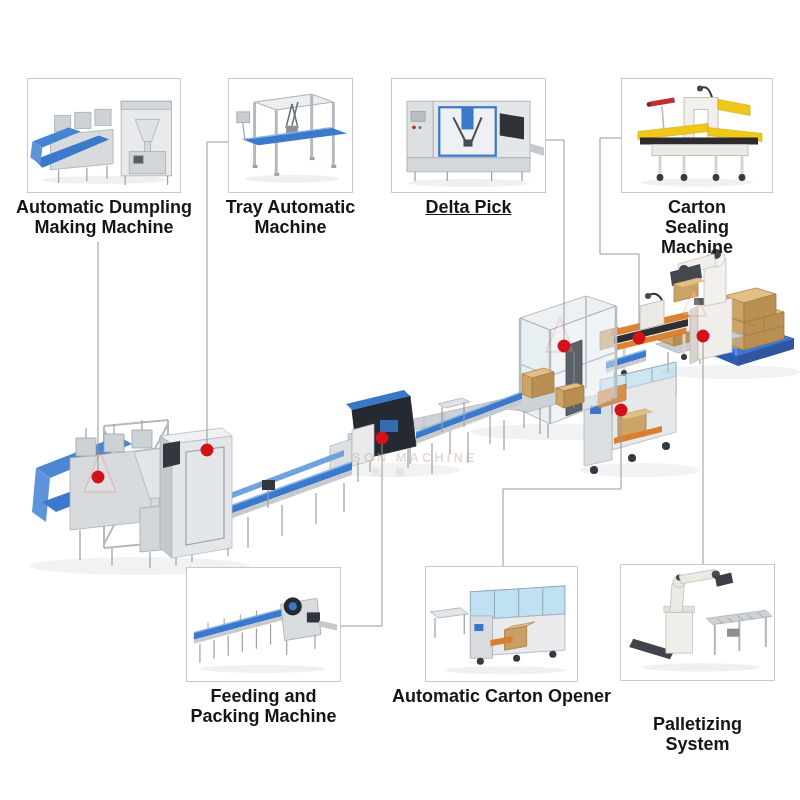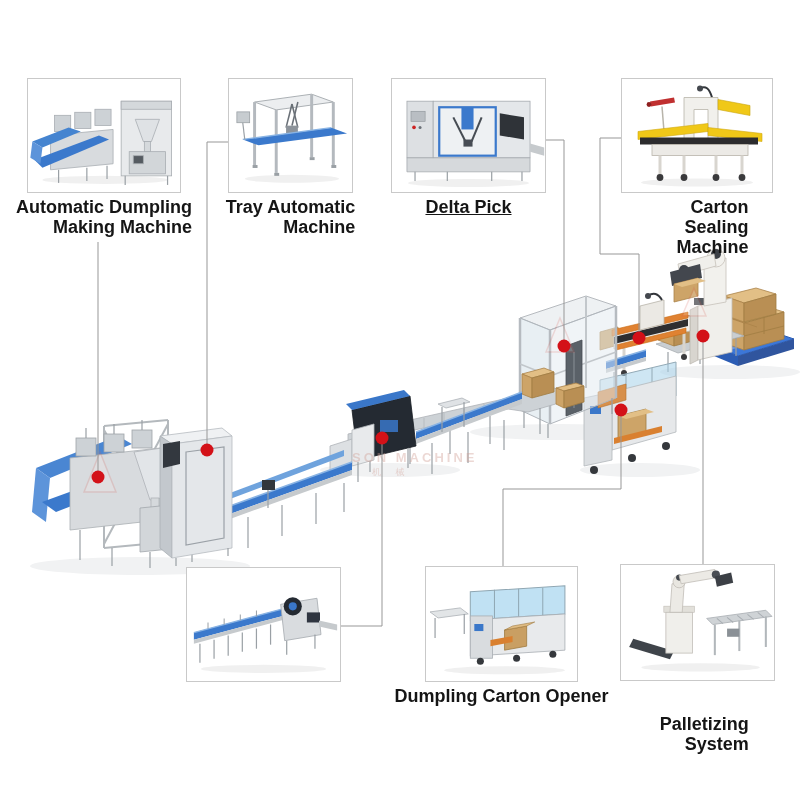--- a/index.html
+++ b/index.html
@@ -1,21 +1,21 @@
 <!DOCTYPE html>
 <html><head>
 <meta charset="utf-8">
 <style>
   html,body{margin:0;padding:0;background:#fff;}
   #stage{position:relative;width:800px;height:800px;background:#ffffff;overflow:hidden;
          font-family:"Liberation Sans","DejaVu Sans",sans-serif;}
   #scene,#overlay{position:absolute;left:0;top:0;}
   .machine-card{position:absolute;background:#ffffff;border:1px solid #c9c9c9;box-sizing:border-box;}
   .machine-card svg{display:block;width:100%;height:100%;}
-  .machine-label{position:absolute;transform:translateX(-50%);text-align:right;
+  .machine-label{position:absolute;transform:translateX(-50%);text-align:center;
                  white-space:pre-line;font-size:18px;line-height:20px;font-weight:bold;
                  color:#151515;letter-spacing:0px;}
   .thin{stroke:#9aa0a5;stroke-width:1.2;}
 </style>
 </head>
 <body>
 
 <div id="stage">
 
   <svg id="scene" width="800" height="800" viewBox="0 0 800 800">
@@ -458,16 +458,18 @@
     </svg>
   </div>
 
   <div class="machine-label" id="label-0" style="left: 104px; top: 197px;">Automatic Dumpling
 Making Machine</div>
   <div class="machine-label" id="label-1" style="left: 290.5px; top: 197px;">Tray Automatic
 Machine</div>
   <div class="machine-label" id="label-2" style="left: 468.5px; top: 197px; text-decoration: underline;">Delta Pick</div>
   <div class="machine-label" id="label-3" style="left: 697px; top: 197px;">Carton
 Sealing Machine</div>
-  <div class="machine-label" id="label-5" style="left: 501.5px; top: 686px;">Dumpling Carton Opener</div>
+  <div class="machine-label" id="label-4" style="left: 263.5px; top: 686px;">Feeding and
+Packing Machine</div>
+  <div class="machine-label" id="label-5" style="left: 501.5px; top: 686px;">Automatic Carton Opener</div>
   <div class="machine-label" id="label-6" style="left: 697.5px; top: 685px; margin-top: 29px;">Palletizing System</div>
 
 </div>
 
 </body></html>

